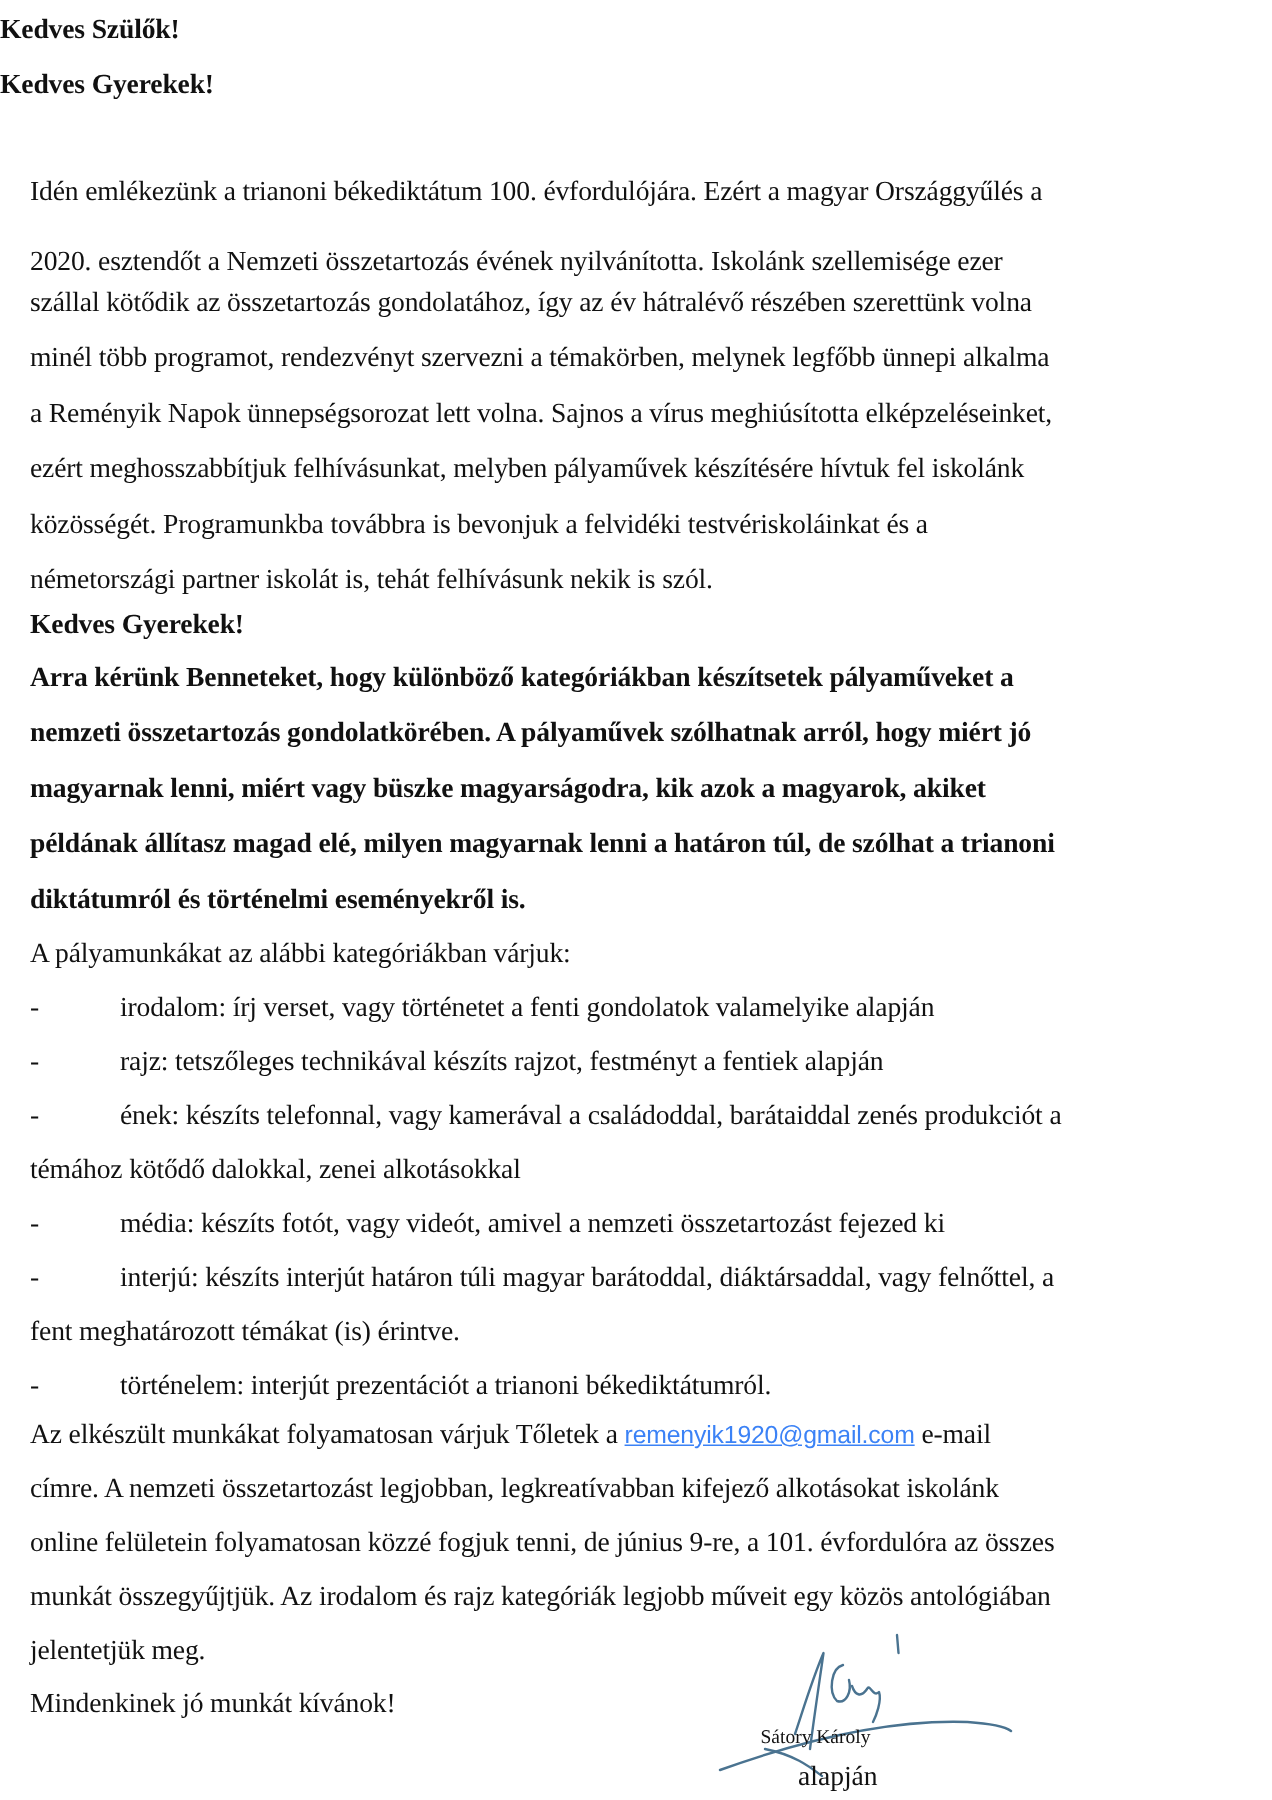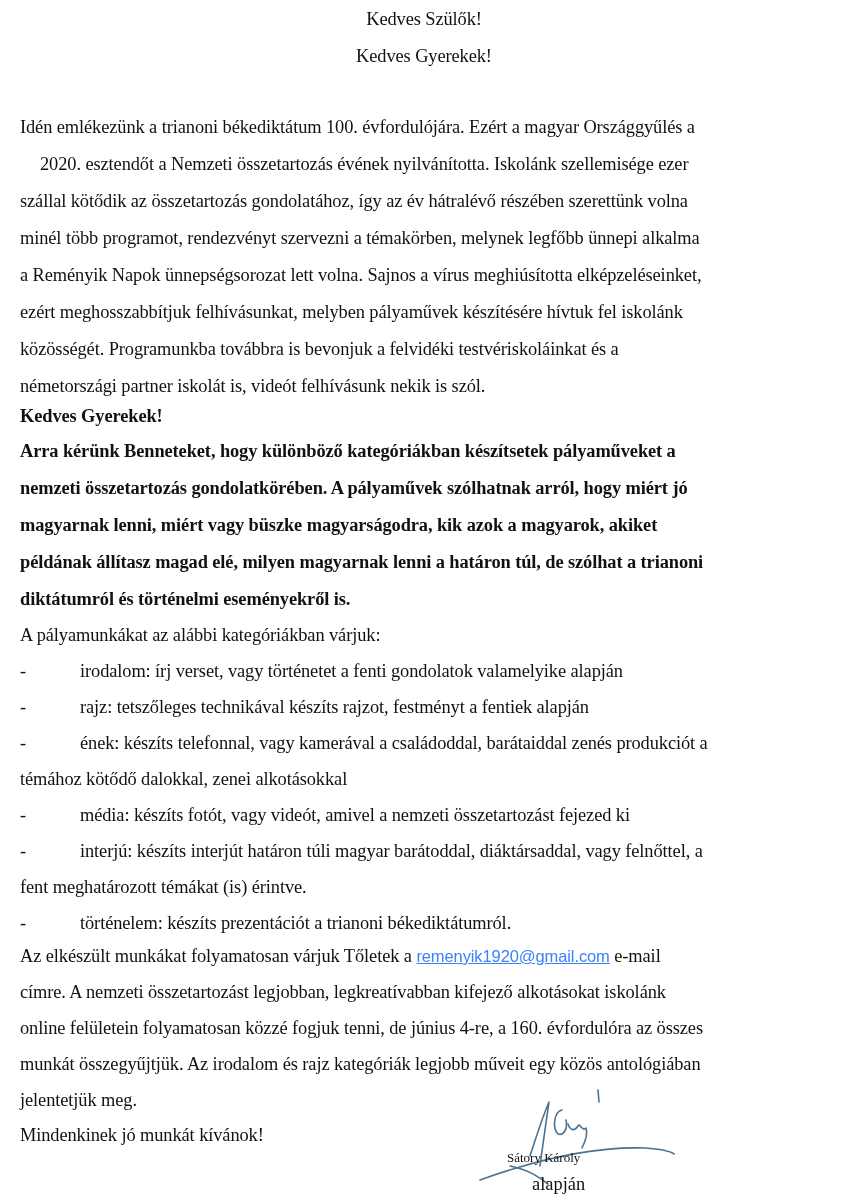--- a/index.html
+++ b/index.html
@@ -1,44 +1,44 @@
 <!DOCTYPE html>
 <html><head>
   <meta charset="utf-8">
   <style>
     html, body { margin: 0; padding: 0; background: #ffffff; }
     body { width: 848px; height: 1200px; position: relative; overflow: hidden;
            font-family: "Liberation Serif", "DejaVu Serif", serif; color: #111111; }
     .ln { position: absolute; left: 20px; font-size: 18.4px; line-height: 22px; white-space: nowrap; letter-spacing: -0.1px; }
-    .center { left: 0; width: 848px; text-align: center; font-weight: normal; }
+    .center { left: 0; width: 848px; font-weight: bold; }
     .b { font-weight: bold; }
     .dash { position: absolute; left: 20px; }
     .item { position: absolute; left: 80px; }
     a.link { color: #3b82f6; text-decoration: underline; font-family: "Liberation Sans", "DejaVu Sans", sans-serif; font-size: 16.5px; }
     .sig-name { position: absolute; left: 507px; top: 1150px; font-size: 13px; }
     .sig-title { position: absolute; left: 532px; top: 1174px; font-size: 18.4px; }
     svg.signature { position: absolute; left: 470px; top: 1088px; }
   </style>
 </head>
 <body>
 
 <div>
 
   <div class="ln center" style="top:8px;">Kedves Szülők!</div>
   <div class="ln center" style="top:45px;">Kedves Gyerekek!</div>
 
   <div>
     <div class="ln" style="top:116px;">Idén emlékezünk a trianoni békediktátum 100. évfordulójára. Ezért a magyar Országgyűlés a</div>
-    <div class="ln" style="top:153px;margin-left:20px;">2020. esztendőt a Nemzeti összetartozás évének nyilvánította. Iskolánk szellemisége ezer</div>
+    <div class="ln" style="top:163px;">2020. esztendőt a Nemzeti összetartozás évének nyilvánította. Iskolánk szellemisége ezer</div>
     <div class="ln" style="top:190px;">szállal kötődik az összetartozás gondolatához, így az év hátralévő részében szerettünk volna</div>
     <div class="ln" style="top:227px;">minél több programot, rendezvényt szervezni a témakörben, melynek legfőbb ünnepi alkalma</div>
     <div class="ln" style="top:264px;">a Reményik Napok ünnepségsorozat lett volna. Sajnos a vírus meghiúsította elképzeléseinket,</div>
     <div class="ln" style="top:301px;">ezért meghosszabbítjuk felhívásunkat, melyben pályaművek készítésére hívtuk fel iskolánk</div>
     <div class="ln" style="top:338px;">közösségét. Programunkba továbbra is bevonjuk a felvidéki testvériskoláinkat és a</div>
-    <div class="ln" style="top:375px;">németországi partner iskolát is, videót felhívásunk nekik is szól.</div>
+    <div class="ln" style="top:375px;">németországi partner iskolát is, tehát felhívásunk nekik is szól.</div>
   </div>
 
   <div>
     <div class="ln b" style="top:405px;">Kedves Gyerekek!</div>
     <div class="ln b" style="top:440px;">Arra kérünk Benneteket, hogy különböző kategóriákban készítsetek pályaműveket a</div>
     <div class="ln b" style="top:477px;">nemzeti összetartozás gondolatkörében. A pályaművek szólhatnak arról, hogy miért jó</div>
     <div class="ln b" style="top:514px;">magyarnak lenni, miért vagy büszke magyarságodra, kik azok a magyarok, akiket</div>
     <div class="ln b" style="top:551px;">példának állítasz magad elé, milyen magyarnak lenni a határon túl, de szólhat a trianoni</div>
     <div class="ln b" style="top:588px;">diktátumról és történelmi eseményekről is.</div>
   </div>
@@ -63,32 +63,32 @@
       <div class="ln dash" style="top:804px;">-</div>
       <div class="ln item" style="top:804px;">média: készíts fotót, vagy videót, amivel a nemzeti összetartozást fejezed ki</div>
     </div>
     <div>
       <div class="ln dash" style="top:840px;">-</div>
       <div class="ln item" style="top:840px;">interjú: készíts interjút határon túli magyar barátoddal, diáktársaddal, vagy felnőttel, a</div>
       <div class="ln" style="top:876px;">fent meghatározott témákat (is) érintve.</div>
     </div>
     <div>
       <div class="ln dash" style="top:912px;">-</div>
-      <div class="ln item" style="top:912px;">történelem: készíts prezentációt a trianoni békediktátumról.</div>
+      <div class="ln item" style="top:912px;">történelem: interjút prezentációt a trianoni békediktátumról.</div>
     </div>
   </div>
 
   <div>
     <div class="ln" style="top:945px;">
       <span>Az elkészült munkákat folyamatosan várjuk Tőletek a</span>
       <a class="link" href="#">remenyik1920@gmail.com</a>
       <span>e-mail</span>
     </div>
     <div class="ln" style="top:981px;">címre. A nemzeti összetartozást legjobban, legkreatívabban kifejező alkotásokat iskolánk</div>
-    <div class="ln" style="top:1017px;">online felületein folyamatosan közzé fogjuk tenni, de június 4-re, a 160. évfordulóra az összes</div>
+    <div class="ln" style="top:1017px;">online felületein folyamatosan közzé fogjuk tenni, de június 9-re, a 101. évfordulóra az összes</div>
     <div class="ln" style="top:1053px;">munkát összegyűjtjük. Az irodalom és rajz kategóriák legjobb műveit egy közös antológiában</div>
     <div class="ln" style="top:1089px;">jelentetjük meg.</div>
   </div>
 
   <div class="ln" style="top:1124px;">Mindenkinek jó munkát kívánok!</div>
 
   <svg class="signature" width="220" height="100" viewBox="0 0 220 100">
     <g fill="none" stroke="#4a7390" stroke-width="1.6" stroke-linecap="round" stroke-linejoin="round">
       <path d="M128 2 L129 14"></path>
       <path d="M60 68 C66 50 72 30 79 14 C76 35 73 55 70 78"></path>

